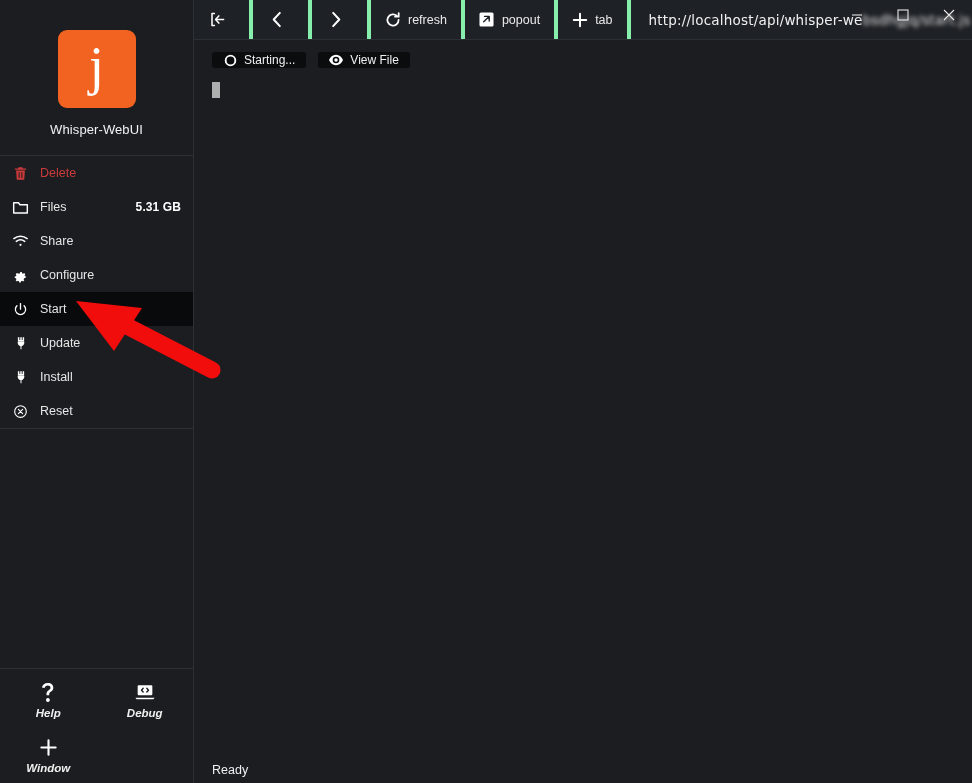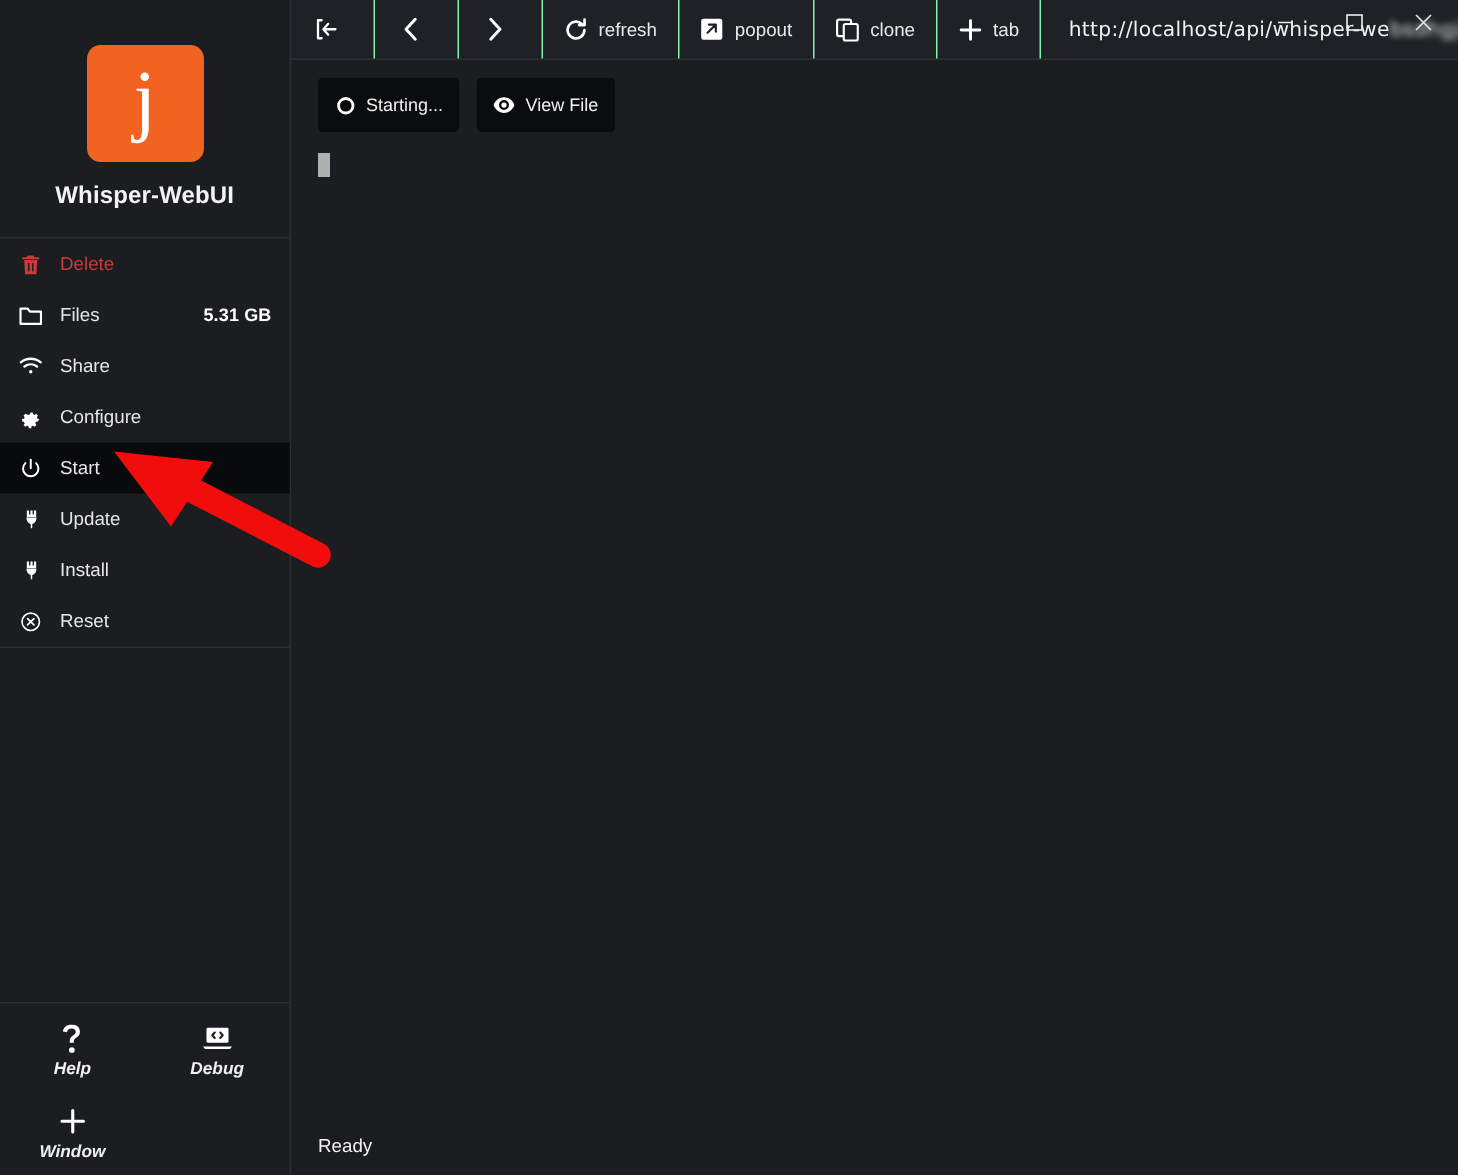--- a/index.html
+++ b/index.html
@@ -53,22 +53,22 @@
     color: #ffffff;
     font-size: 54px;
     font-weight: 400;
     line-height: 1;
     font-family: "Liberation Serif", serif;
     padding-bottom: 6px;
   }
 
   .app-title {
     margin-top: 14px;
-    font-size: 16px;
-    font-weight: bold;
+    font-size: 13px;
+    font-weight: normal;
     color: #f2f2f2;
     letter-spacing: 0.1px;
   }
 
   .menu {
     display: flex;
     flex-direction: column;
     border-bottom: 1px solid #2c2f33;
   }
 
@@ -166,21 +166,21 @@
     background: #1e2125;
     border-bottom: 1px solid #2c2f33;
   }
 
   .tb-btn {
     display: flex;
     align-items: center;
     justify-content: center;
     gap: 7px;
     padding: 0 14px;
-    border-right: 1px solid #86efac;
+    border-right: 4px solid #86efac;
     font-size: 12.5px;
     color: #e9e9e9;
     cursor: pointer;
     user-select: none;
     white-space: nowrap;
   }
   .tb-btn.icon-only { padding: 0 16px; }
 
   .tb-icon {
     width: 16px;
@@ -235,21 +235,21 @@
 
   
   #actionbar {
     flex: 0 0 auto;
     padding: 12px 0 0 18px;
     display: flex;
     gap: 12px;
   }
 
   .action-btn {
-    height: 36px;
+    height: 16px;
     display: inline-flex;
     align-items: center;
     gap: 7px;
     padding: 0 11px;
     border-radius: 3px;
     background: #0b0c0e;
     font-size: 12px;
     color: #f0f0f0;
     cursor: pointer;
     user-select: none;
@@ -281,20 +281,21 @@
     width: 8px;
     height: 16px;
     background: #cfcfcf;
     opacity: 0.82;
   }
 
   #statusbar {
     flex: 0 0 26px;
     height: 26px;
     display: flex;
+    align-items: center;
     padding: 0 0 0 18px;
     font-size: 12.5px;
     color: #f0f0f0;
     background: #1b1d20;
   }
 
   
   #annotation {
     position: absolute;
     left: 0;
@@ -494,29 +495,20 @@
       <div class="tb-btn">
         <span class="tb-icon">
           <svg width="15" height="15" viewBox="0 0 16 16" fill="currentColor">
             <rect x="0.5" y="0.5" width="15" height="15" rx="1.6"></rect>
             <path d="M5 10.5l5.2-5.2M5.9 4.7h5v5" fill="none" stroke="#1e2125" stroke-width="1.5" stroke-linecap="round" stroke-linejoin="round"></path>
           </svg>
         </span>
         <span>popout</span>
       </div>
 
-      <div class="tb-btn">
-        <span class="tb-icon">
-          <svg width="16" height="16" viewBox="0 0 18 18" fill="none" stroke="currentColor" stroke-width="1.6">
-            <rect x="1.2" y="1.2" width="10.5" height="12.4" rx="1.4"></rect>
-            <rect x="6.2" y="4.5" width="10.5" height="12.4" rx="1.4" fill="#1e2125"></rect>
-          </svg>
-        </span>
-        <span>clone</span>
-      </div>
 
       <div class="tb-btn">
         <span class="tb-icon">
           <svg width="16" height="16" viewBox="0 0 18 18" fill="none" stroke="currentColor" stroke-width="2.2" stroke-linecap="round">
             <path d="M9 2v14M2 9h14"></path>
           </svg>
         </span>
         <span>tab</span>
       </div>
 

